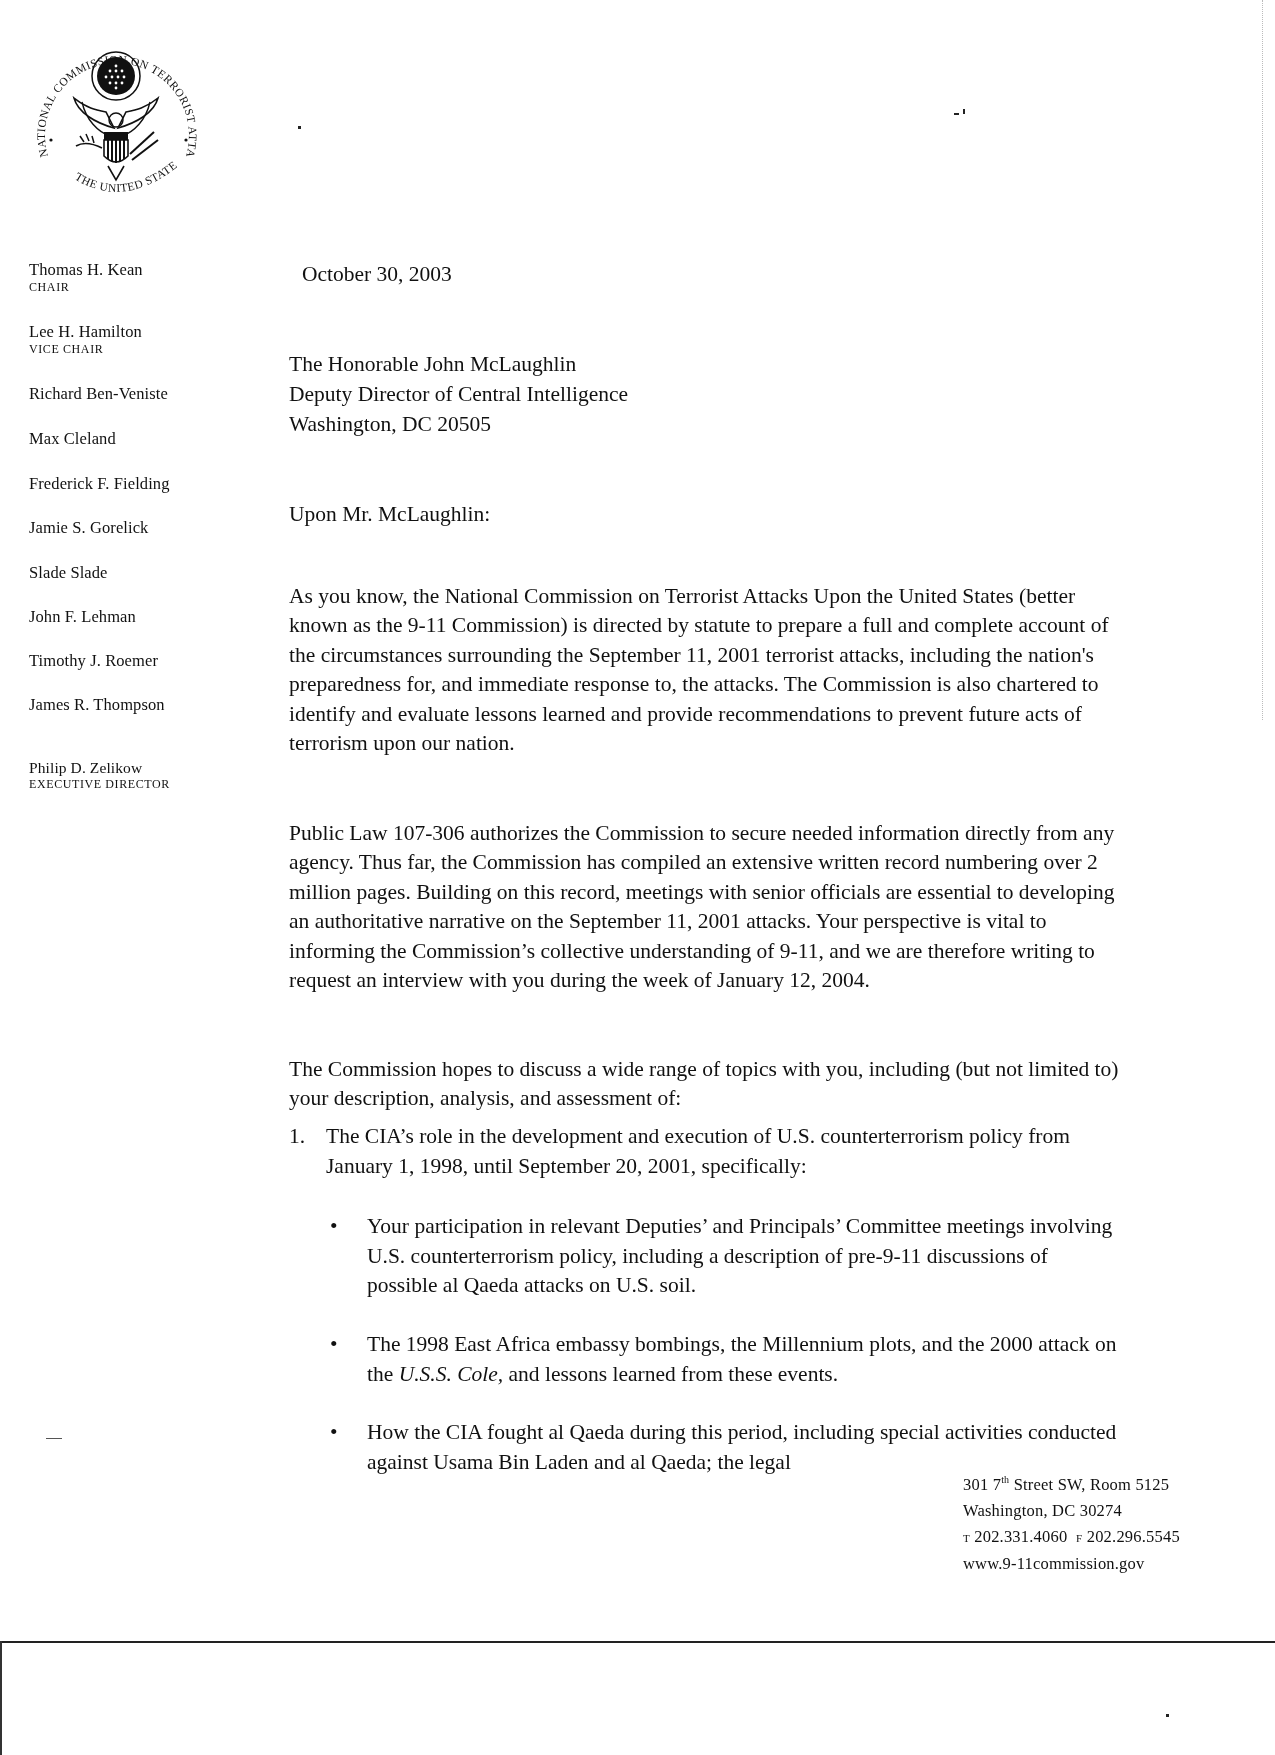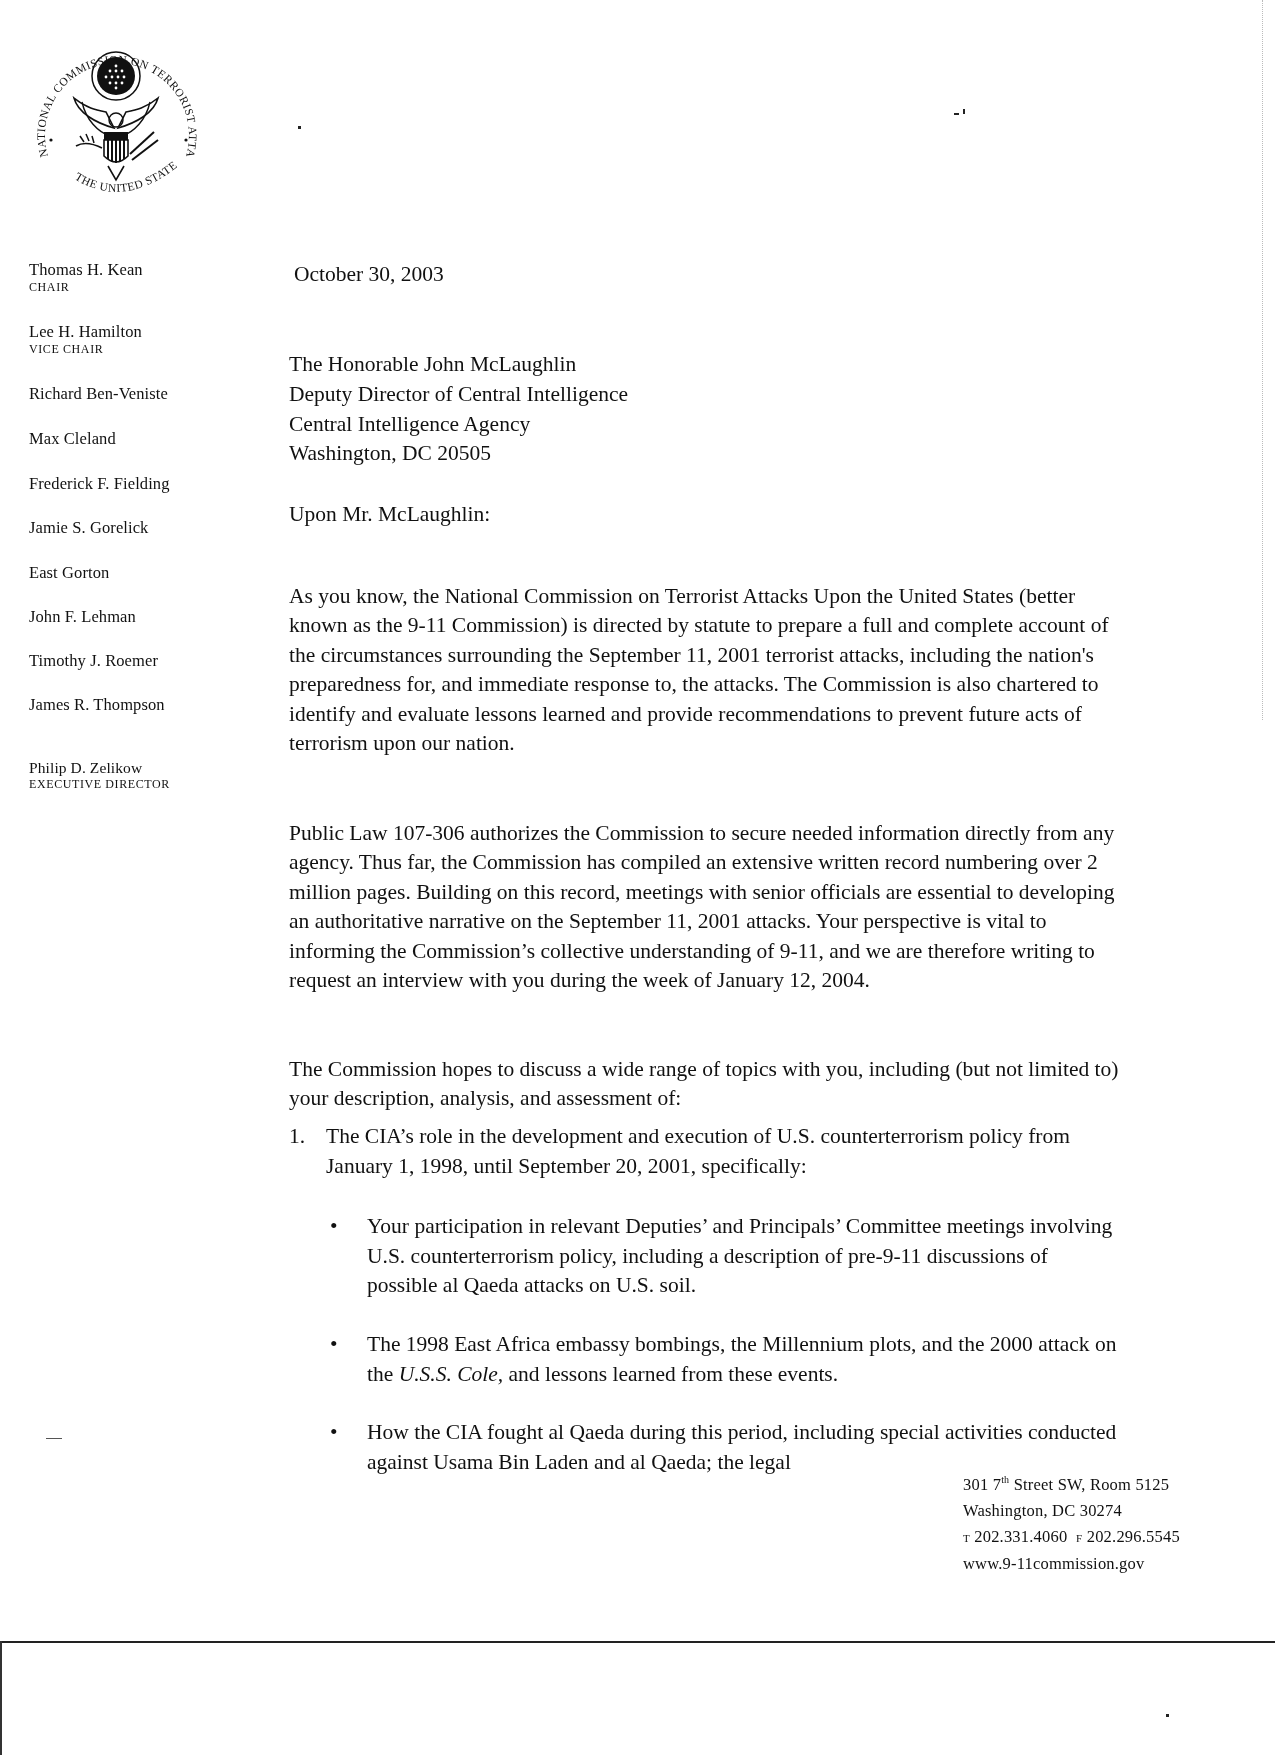--- a/index.html
+++ b/index.html
@@ -6,21 +6,21 @@
   body { width: 1275px; height: 1755px; position: relative; overflow: hidden; color: #111; }
   .serif { font-family: "Liberation Serif", "DejaVu Serif", serif; }
 
   
   .seal { position: absolute; left: 26px; top: 28px; width: 180px; height: 190px; }
 
   
   .roster { position: absolute; left: 29px; top: 260px; width: 200px; font-family: "Liberation Serif", "DejaVu Serif", serif; }
   .roster .member { position: absolute; left: 0; font-size: 16.5px; letter-spacing: 0.1px; white-space: nowrap; }
   .roster .title { display: block; font-size: 12px; letter-spacing: 0.6px; margin-top: 0px; line-height: 15px; }
-  .date { position: absolute; left: 294px; top: 262px; font-size: 21.5px; }
+  .date { position: absolute; left: 302px; top: 262px; font-size: 21.5px; }
   .addr { position: absolute; left: 289px; top: 350px; font-size: 21.5px; line-height: 29.8px; }
   .salutation { position: absolute; left: 289px; top: 502px; font-size: 21.5px; }
   .para { position: absolute; left: 289px; width: 830px; font-size: 21.5px; line-height: 29.6px; }
   .numbered { position: absolute; left: 289px; width: 830px; font-size: 21.5px; line-height: 29.6px; }
   .numbered .num { position: absolute; left: 0; top: 0; }
   .numbered .txt { margin-left: 37px; display: block; }
   .bullet { position: absolute; left: 330px; width: 790px; font-size: 21.5px; line-height: 29.6px; }
   .bullet .dot { position: absolute; left: 0; top: 0; }
   .bullet .txt { display: block; margin-left: 37px; }
 
@@ -109,21 +109,21 @@
   <div class="member" style="top:169px">
     <span>Max Cleland</span>
   </div>
   <div class="member" style="top:214px">
     <span>Frederick F. Fielding</span>
   </div>
   <div class="member" style="top:258px">
     <span>Jamie S. Gorelick</span>
   </div>
   <div class="member" style="top:303px">
-    <span>East Gorton</span>
+    <span>Slade Slade</span>
   </div>
   <div class="member" style="top:347px">
     <span>John F. Lehman</span>
   </div>
   <div class="member" style="top:391px">
     <span>Timothy J. Roemer</span>
   </div>
   <div class="member" style="top:435px">
     <span>James R. Thompson</span>
   </div>
@@ -132,21 +132,20 @@
     <span class="title">EXECUTIVE DIRECTOR</span>
   </div>
 </div>
 
 <div class="serif">
   <div class="date">October 30, 2003</div>
 
   <div class="addr">
     <div>The Honorable John McLaughlin</div>
     <div>Deputy Director of Central Intelligence</div>
-    <div>Central Intelligence Agency</div>
     <div>Washington, DC 20505</div>
   </div>
 
   <div class="salutation">Upon Mr. McLaughlin:</div>
 
   <p class="para" style="top:560px">As you know, the National Commission on Terrorist Attacks Upon the United States (better known as the 9-11 Commission) is directed by statute to prepare a full and complete account of the circumstances surrounding the September 11, 2001 terrorist attacks, including the nation's preparedness for, and immediate response to, the attacks.  The Commission is also chartered to identify and evaluate lessons learned and provide recommendations to prevent future acts of terrorism upon our nation.</p>
   <p class="para" style="top:797px">Public Law 107-306 authorizes the Commission to secure needed information directly from any agency.  Thus far, the Commission has compiled an extensive written record numbering over 2 million pages.  Building on this record, meetings with senior officials are essential to developing an authoritative narrative on the September 11, 2001 attacks.  Your perspective is vital to informing the Commission’s collective understanding of 9-11, and we are therefore writing to request an interview with you during the week of January 12, 2004.</p>
   <p class="para" style="top:1033px">The Commission hopes to discuss a wide range of topics with you, including (but not limited to) your description, analysis, and assessment of:</p>
 
   <div class="numbered" style="top:1122px">

